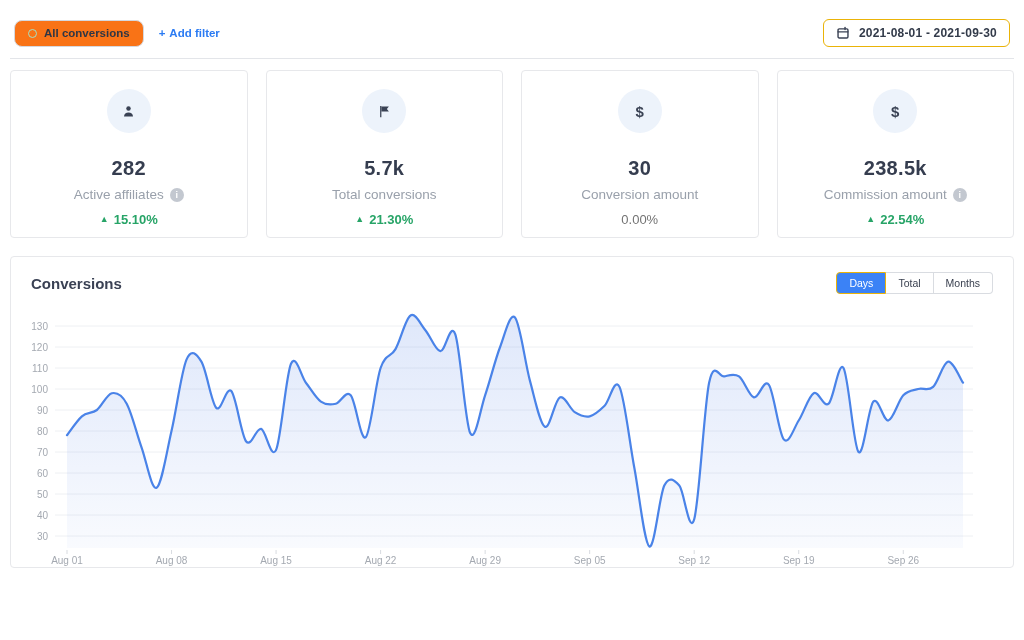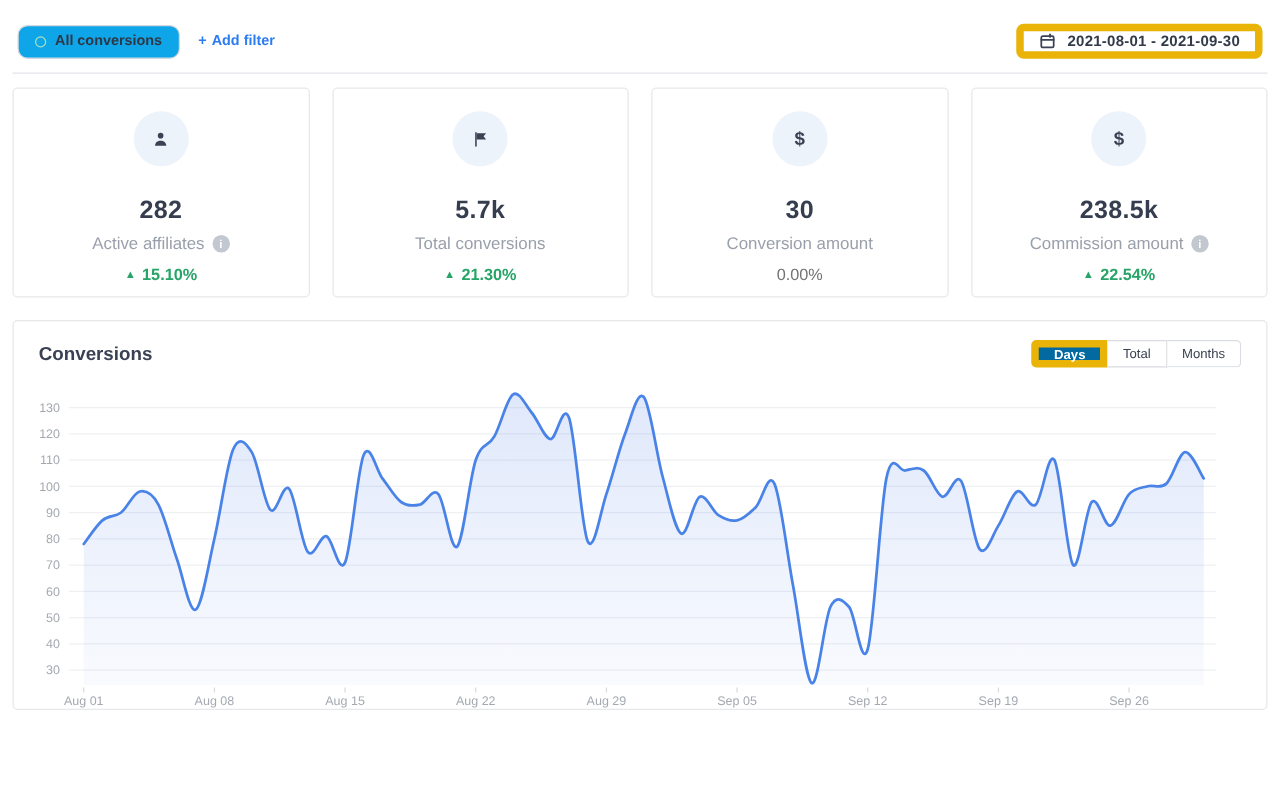--- a/index.html
+++ b/index.html
@@ -7,31 +7,31 @@
   body {
     width:1024px; height:640px; overflow:hidden;
     background:#ffffff;
     font-family:"Liberation Sans", sans-serif;
     color:#353d4f;
   }
   
   .topbar { display:flex; align-items:center; margin:0 10px; padding:19px 4px 11px 4px; border-bottom:1px solid #e3e5e9; }
   .btn {
     display:inline-flex; align-items:center; gap:7px;
-    background:#0ea5e9; border:1px solid #d5d8de; border-radius:8px;
+    background:#f97316; border:1px solid #d5d8de; border-radius:8px;
     height:27px; padding:0 13px; font-family:inherit;
     font-size:11.5px; font-weight:700; color:#2f3644; cursor:pointer; white-space:nowrap;
   }
   .btn + .btn { margin-left:9px; }
   .circ { width:9px; height:9px; border-radius:50%; border:1.5px solid #a5e1c5; display:inline-block; }
   .add-filter { margin-left:15px; display:inline-flex; align-items:center; gap:4px; color:#2b7bf3; font-size:11.5px; font-weight:700; cursor:pointer; }
   .spacer { flex:1; }
   .date-btn {
     display:inline-flex; align-items:center; gap:9px;
-    background:#fff; border:6px solid #eab308; border-radius:6px;
+    background:#fff; border:1px solid #eab308; border-radius:6px;
     height:28px; padding:0 12px; font-family:inherit;
     font-size:12px; font-weight:700; color:#333b4a; cursor:pointer; letter-spacing:.2px;
   }
   
   .cards { display:grid; grid-template-columns:repeat(4,1fr); gap:18px; margin:11px 10px 0; }
   .card { background:#fff; border:1px solid #e7e8eb; border-radius:4px; height:168px; text-align:center; }
   .icon-circle {
     width:44px; height:44px; border-radius:50%; background:#edf3fb;
     margin:18px auto 0; display:flex; align-items:center; justify-content:center; color:#3a4254;
   }
@@ -50,21 +50,21 @@
   .panel-head { display:flex; align-items:center; justify-content:space-between; padding:15px 20px 4px; }
   .panel-title { font-size:15px; font-weight:700; color:#3a4154; }
   .seg { display:flex; }
   .seg-btn {
     font-family:inherit; font-size:10.5px; height:22px; padding:0 12px;
     background:#fff; border:1px solid #d9dce1; color:#3a4150; cursor:pointer;
   }
   .seg-btn + .seg-btn { border-left:none; }
   .seg-btn:first-child { border-radius:4px 0 0 4px; }
   .seg-btn:last-child { border-radius:0 4px 4px 0; }
-  .seg-btn.active { background:#0369a1; border:6px solid #eab308; color:#fff; font-weight:700; }
+  .seg-btn.active { background:#3b82f6; border:1px solid #eab308; color:#fff; font-weight:400; }
   .chart-wrap { padding:4px 14px 0; }
   svg text { font-family:"Liberation Sans", sans-serif; }
 </style>
 </head>
 <body>
 
 <div class="topbar">
   <button class="btn">
     <span class="circ"></span>
     <span>All conversions</span>

